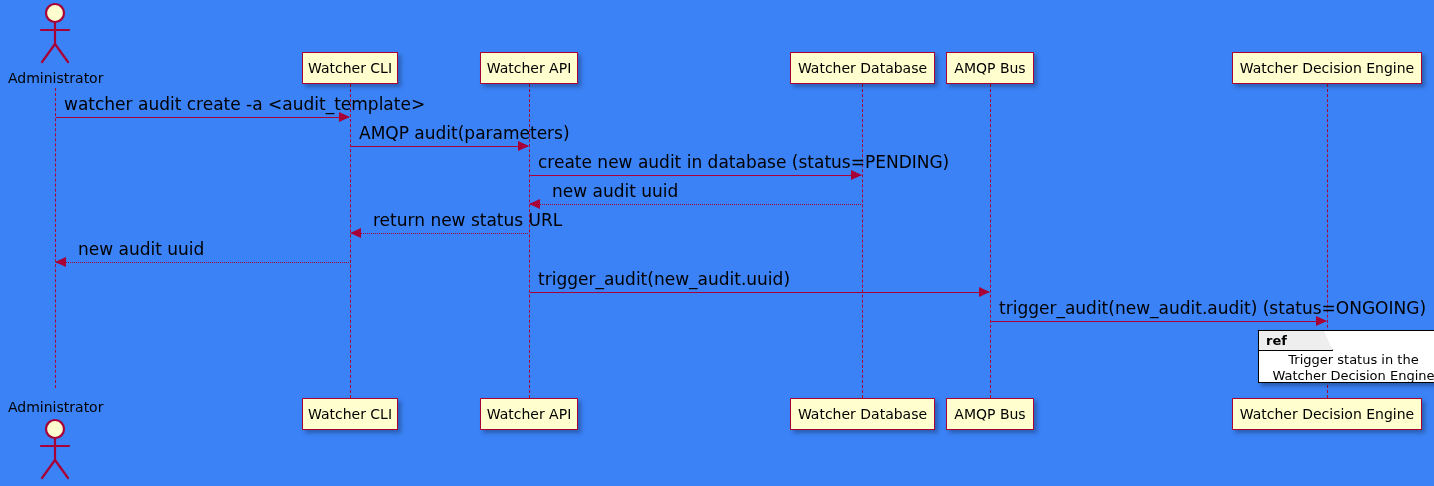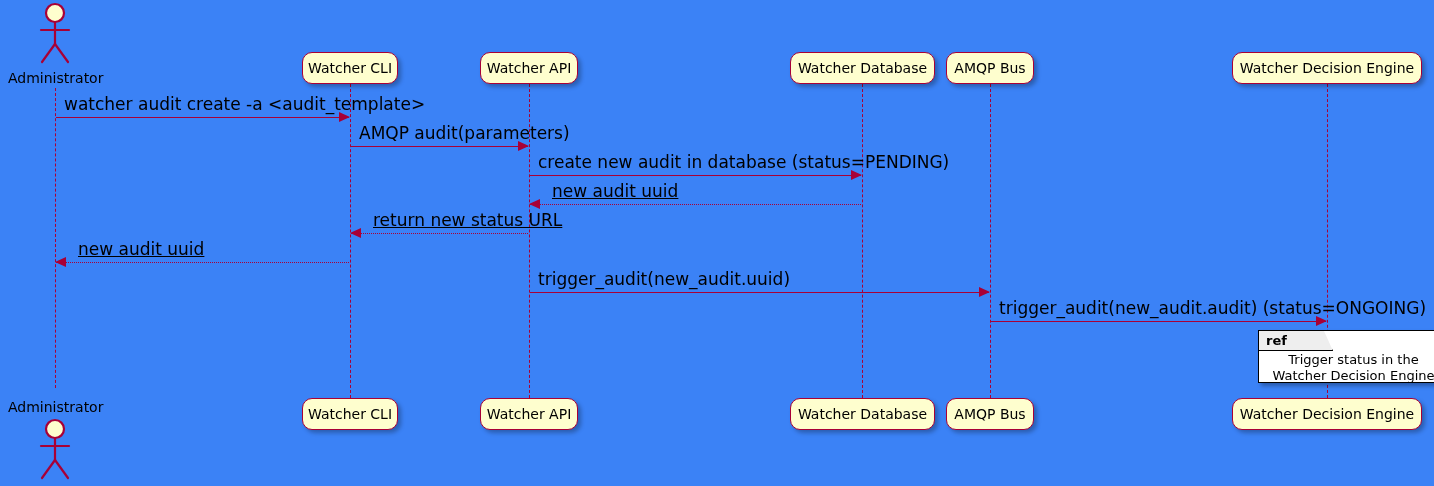--- a/index.html
+++ b/index.html
@@ -17,21 +17,21 @@
     background: #3b82f6;
     overflow: hidden;
   }
 
   
   .participant {
     position: absolute;
     box-sizing: border-box;
     background: #FEFECE;
     border: 1.5px solid #A80036;
-    border-radius: 10px;
+    border-radius: 0;
     color: #000000;
     font-size: 14px;
     line-height: 1;
     display: flex;
     align-items: center;
     justify-content: center;
     white-space: nowrap;
     box-shadow: 3px 3px 4px rgba(0,0,0,0.28);
     z-index: 5;
   }
@@ -94,21 +94,21 @@
 
   .msg .label {
     position: absolute;
     bottom: 4px;
     font-size: 17px;
     color: #000000;
     white-space: nowrap;
     line-height: 1;
   }
   .msg.right .label { left: 8px; }
-  .msg.left  .label { left: 22px; text-decoration: underline; }
+  .msg.left  .label { left: 22px; }
 
   
   .ref-box {
     position: absolute;
     box-sizing: border-box;
     background: #FFFFFF;
     border: 1.5px solid #000000;
     box-shadow: 3px 3px 4px rgba(0,0,0,0.30);
     z-index: 8;
     margin-left: 27px;

